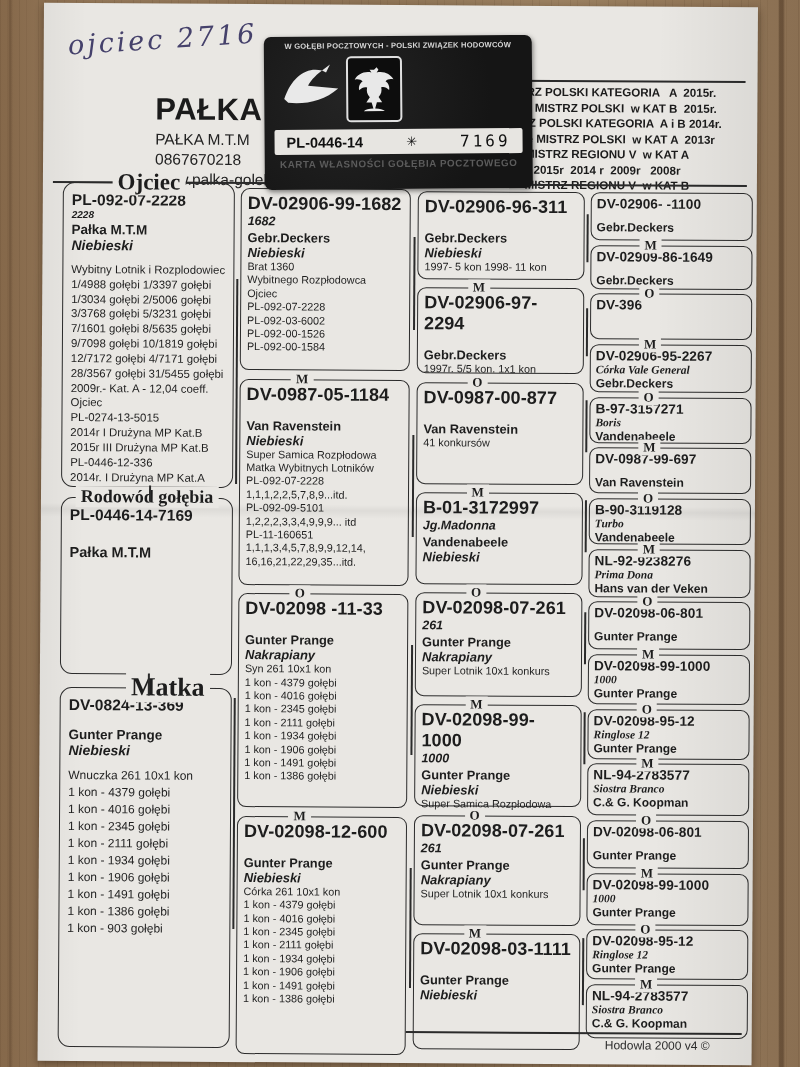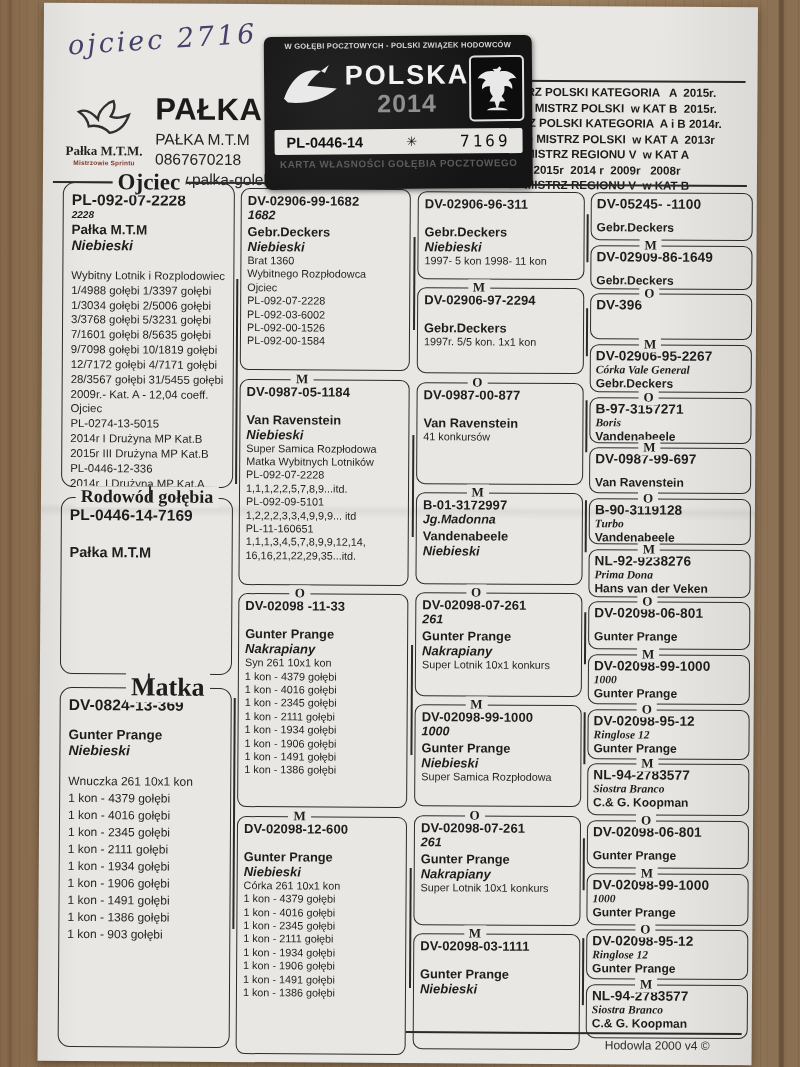--- a/index.html
+++ b/index.html
@@ -55,27 +55,27 @@
   .strip-num{font-family:"DejaVu Sans Mono",monospace;font-size:16px;letter-spacing:3px;}
   .sticker-bottom{font-size:9.8px;font-weight:bold;text-align:center;color:#5c5c5c;letter-spacing:.6px;margin-top:4px;white-space:nowrap;}
   
   .pbox{border:1.6px solid #2b2b2b;border-radius:9px;padding:4px 6px 2px;position:relative;box-sizing:border-box;}
   .plabel,.fieldset-title{
     position:absolute;background:#e9e7e3;font-family:"Liberation Serif",serif;font-weight:bold;
     padding:0 5px;white-space:nowrap;
   }
   .plabel{top:-9px;left:30%;font-size:13px;}
   .fieldset-title{top:-14px;left:50%;transform:translateX(-50%);font-size:23px;}
-  .ring{font-weight:bold;font-size:13px;letter-spacing:.1px;}
+  .ring{font-weight:bold;font-size:18px;letter-spacing:.1px;}
   .pname{font-weight:bold;font-style:italic;font-size:12.5px;}
   .owner{font-weight:bold;font-size:12.8px;margin-top:2px;}
   .owner.gap-top{margin-top:13px;}
   .pcolor{font-weight:bold;font-style:italic;font-size:13px;}
   .note{font-size:10.8px;line-height:1.24;color:#1f1f1f;}
-  .note:first-of-type{margin-top:15px;}
+  .note:first-of-type{margin-top:9px;}
   .col{position:absolute;display:flex;flex-direction:column;justify-content:space-between;}
   #col1{left:20px;top:179px;width:172px;height:871px;display:block;}
   #col1 .pbox{position:absolute;left:0;right:0;border-radius:12px;padding:8px 8px 4px;}
   #box-father{top:0;height:305px;}
   #box-subject{top:315px;height:177px;}
   #box-mother{top:505px;height:360px;}
   #box-father .ring,#box-subject .ring,#box-mother .ring{font-size:15.5px;}
   #box-father .pname{font-size:10px;}
   #box-father .owner,#box-mother .owner{font-size:13.5px;}
   #box-father .pcolor,#box-mother .pcolor{font-size:14px;}
@@ -115,48 +115,37 @@
   .vline{position:absolute;width:2px;background:#2b2b2b;}
   .footer{position:absolute;right:42px;top:1032px;font-size:12px;color:#2c2c2c;}
 </style>
 </head>
 <body>
 
 <div class="paper">
 
   <div class="handwritten">ojciec 2716</div>
 
-  <div class="logo-block">
-    <svg width="62" height="40" viewBox="0 0 62 44">
-      <path d="M36 4 C28 10 24 16 24 22 C16 13 9 11 3 14 C9 18 13 24 14 30 C23 28 31 31 37 37 C49 35 55 26 58 17 C48 21 42 21 38 19 C42 13 43 7 41 2 Z" fill="none" stroke="#2f2f2f" stroke-width="2.6"></path>
-    </svg>
-    <div class="logo-name">Pałka M.T.M.</div>
-    <div class="logo-tagline">Mistrzowie Sprintu</div>
-  </div>
   <div class="brand-title">PAŁKA M</div>
   <div class="contact">
     <div>PAŁKA M.T.M</div>
     <div>0867670218</div>
     <div>www.palka-golebie</div>
   </div>
 
   <div class="rule" style="top:74px;right:12px;width:262px;height:2px;"></div>
   <div class="achievements" id="achievements"><div class="ach-line">MISTRZ POLSKI KATEGORIA   A  2015r.</div><div class="ach-line">II V-ce MISTRZ POLSKI  w KAT B  2015r.</div><div class="ach-line">MISTRZ POLSKI KATEGORIA  A i B 2014r.</div><div class="ach-line">II V-ce MISTRZ POLSKI  w KAT A  2013r</div><div class="ach-line">MISTRZ REGIONU V  w KAT A</div><div class="ach-line">2015r  2014 r  2009r   2008r</div><div class="ach-line">MISTRZ REGIONU V  w KAT B</div></div>
   <div class="rule" style="top:178px;left:10px;width:694px;height:2px;"></div>
 
   <div class="sticker">
     <div class="sticker-top">W GOŁĘBI POCZTOWYCH - POLSKI ZWIĄZEK HODOWCÓW</div>
     <div class="sticker-mid">
       <svg width="74" height="62" viewBox="0 0 74 62">
         <path d="M12 40 C20 18 34 8 50 12 C42 18 38 23 36 27 L66 30 C52 42 34 46 16 44 Z M50 12 L58 6 L54 14 Z" fill="#e9e9e9"></path>
       </svg>
-      <div class="sticker-center">
-        <div class="sticker-country">POLSKA</div>
-        <div class="sticker-year">2014</div>
-      </div>
       <div class="shield">
         <svg width="44" height="54" viewBox="0 0 50 58">
           <path fill="#e8e8e8" d="M25 7 l3-3 2 3-2 3 c8-2 16 2 19 8 c-4-1-7 0-9 2 c3 2 5 6 4 10 c-3-3-6-4-9-3 c1 4 0 8-3 11 l4 6 h-6 l-2 7 c5 0 9 1 11 3 h-24 c2-2 6-3 11-3 l-2-7 h-6 l4-6 c-3-3-4-7-3-11 c-3-1-6 0-9 3 c-1-4 1-8 4-10 c-2-2-5-3-9-2 c3-6 11-10 19-8 l-2-3 z"></path>
         </svg>
       </div>
     </div>
     <div class="sticker-strip">
       <span class="strip-ring">PL-0446-14</span>
       <span class="strip-sep">✳</span>
       <span class="strip-num">7169</span>
@@ -326,21 +315,21 @@
       </div>
       <div class="pbox">
         <span class="plabel">M</span>
         <div class="ring">DV-02098-03-1111</div>
         <div class="owner gap-top">Gunter Prange</div>
         <div class="pcolor">Niebieski</div>
       </div>
     </div>
   <div id="col4" class="col">
       <div class="pbox">
-        <div class="ring">DV-05245-  -1100</div>
+        <div class="ring">DV-02906-  -1100</div>
         <div class="owner gap-top">Gebr.Deckers</div>
       </div>
       <div class="pbox">
         <span class="plabel">M</span>
         <div class="ring">DV-02909-86-1649</div>
         <div class="owner gap-top">Gebr.Deckers</div>
       </div>
       <div class="pbox">
         <span class="plabel">O</span>
         <div class="ring">DV-396</div>

